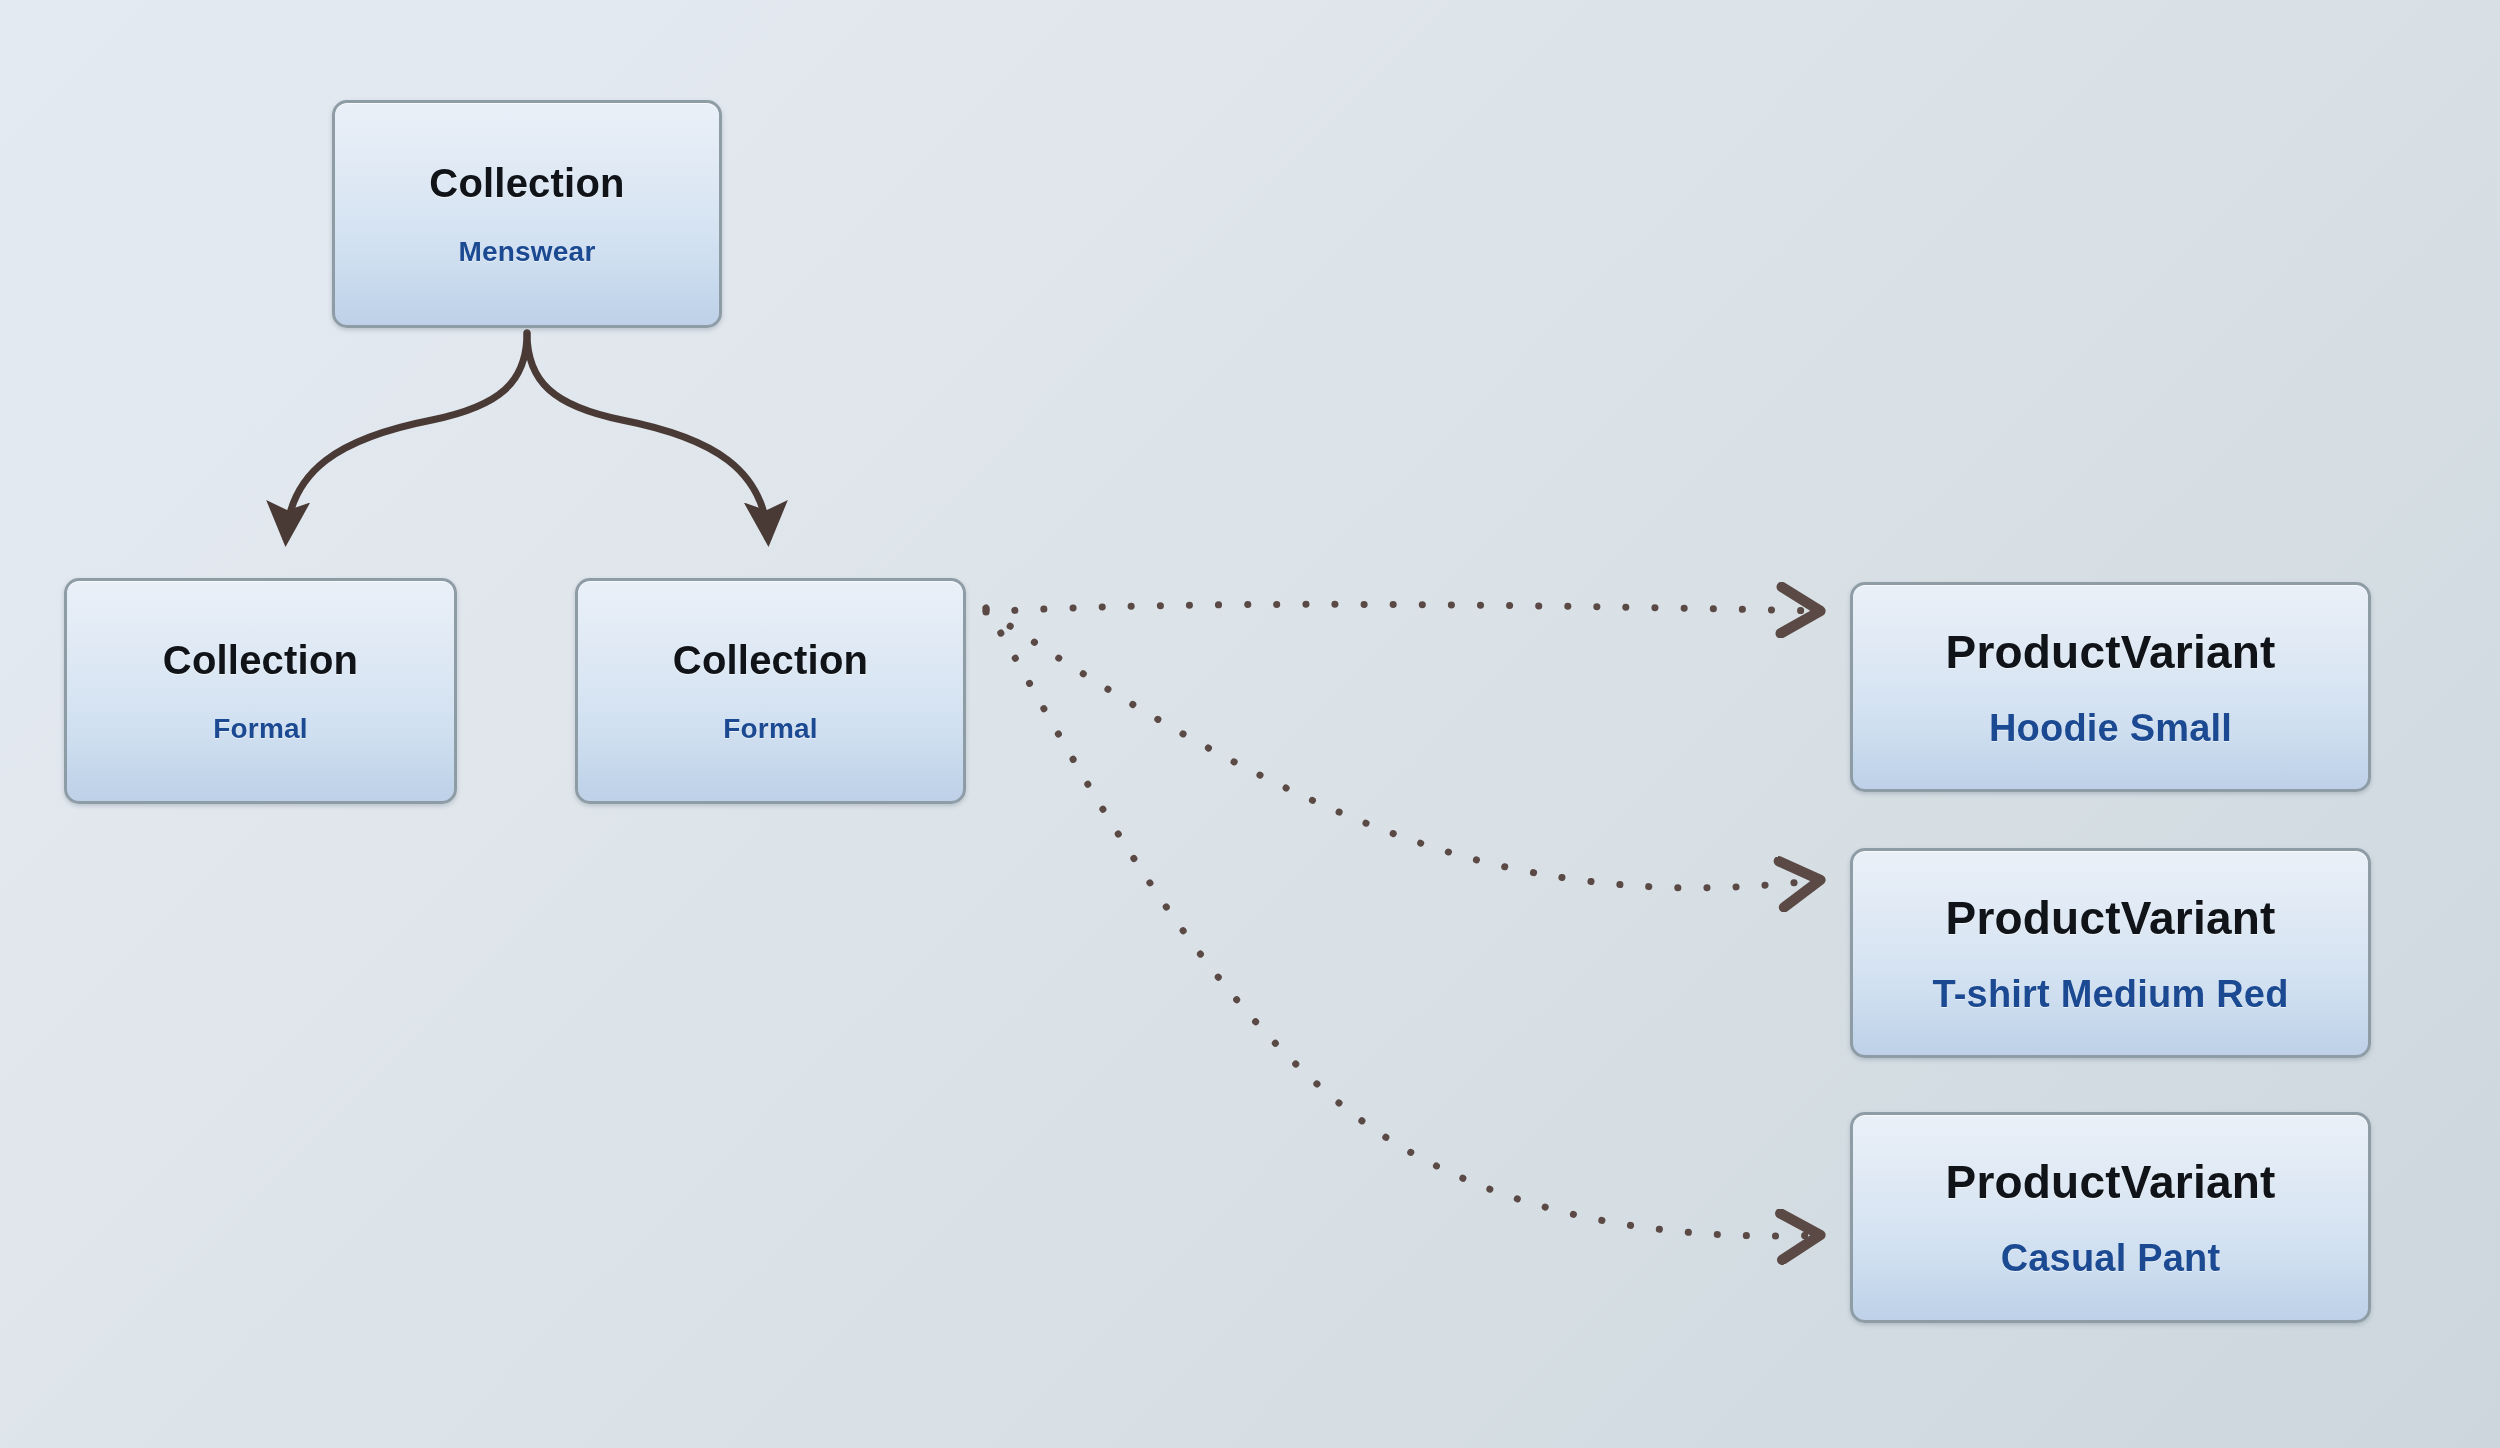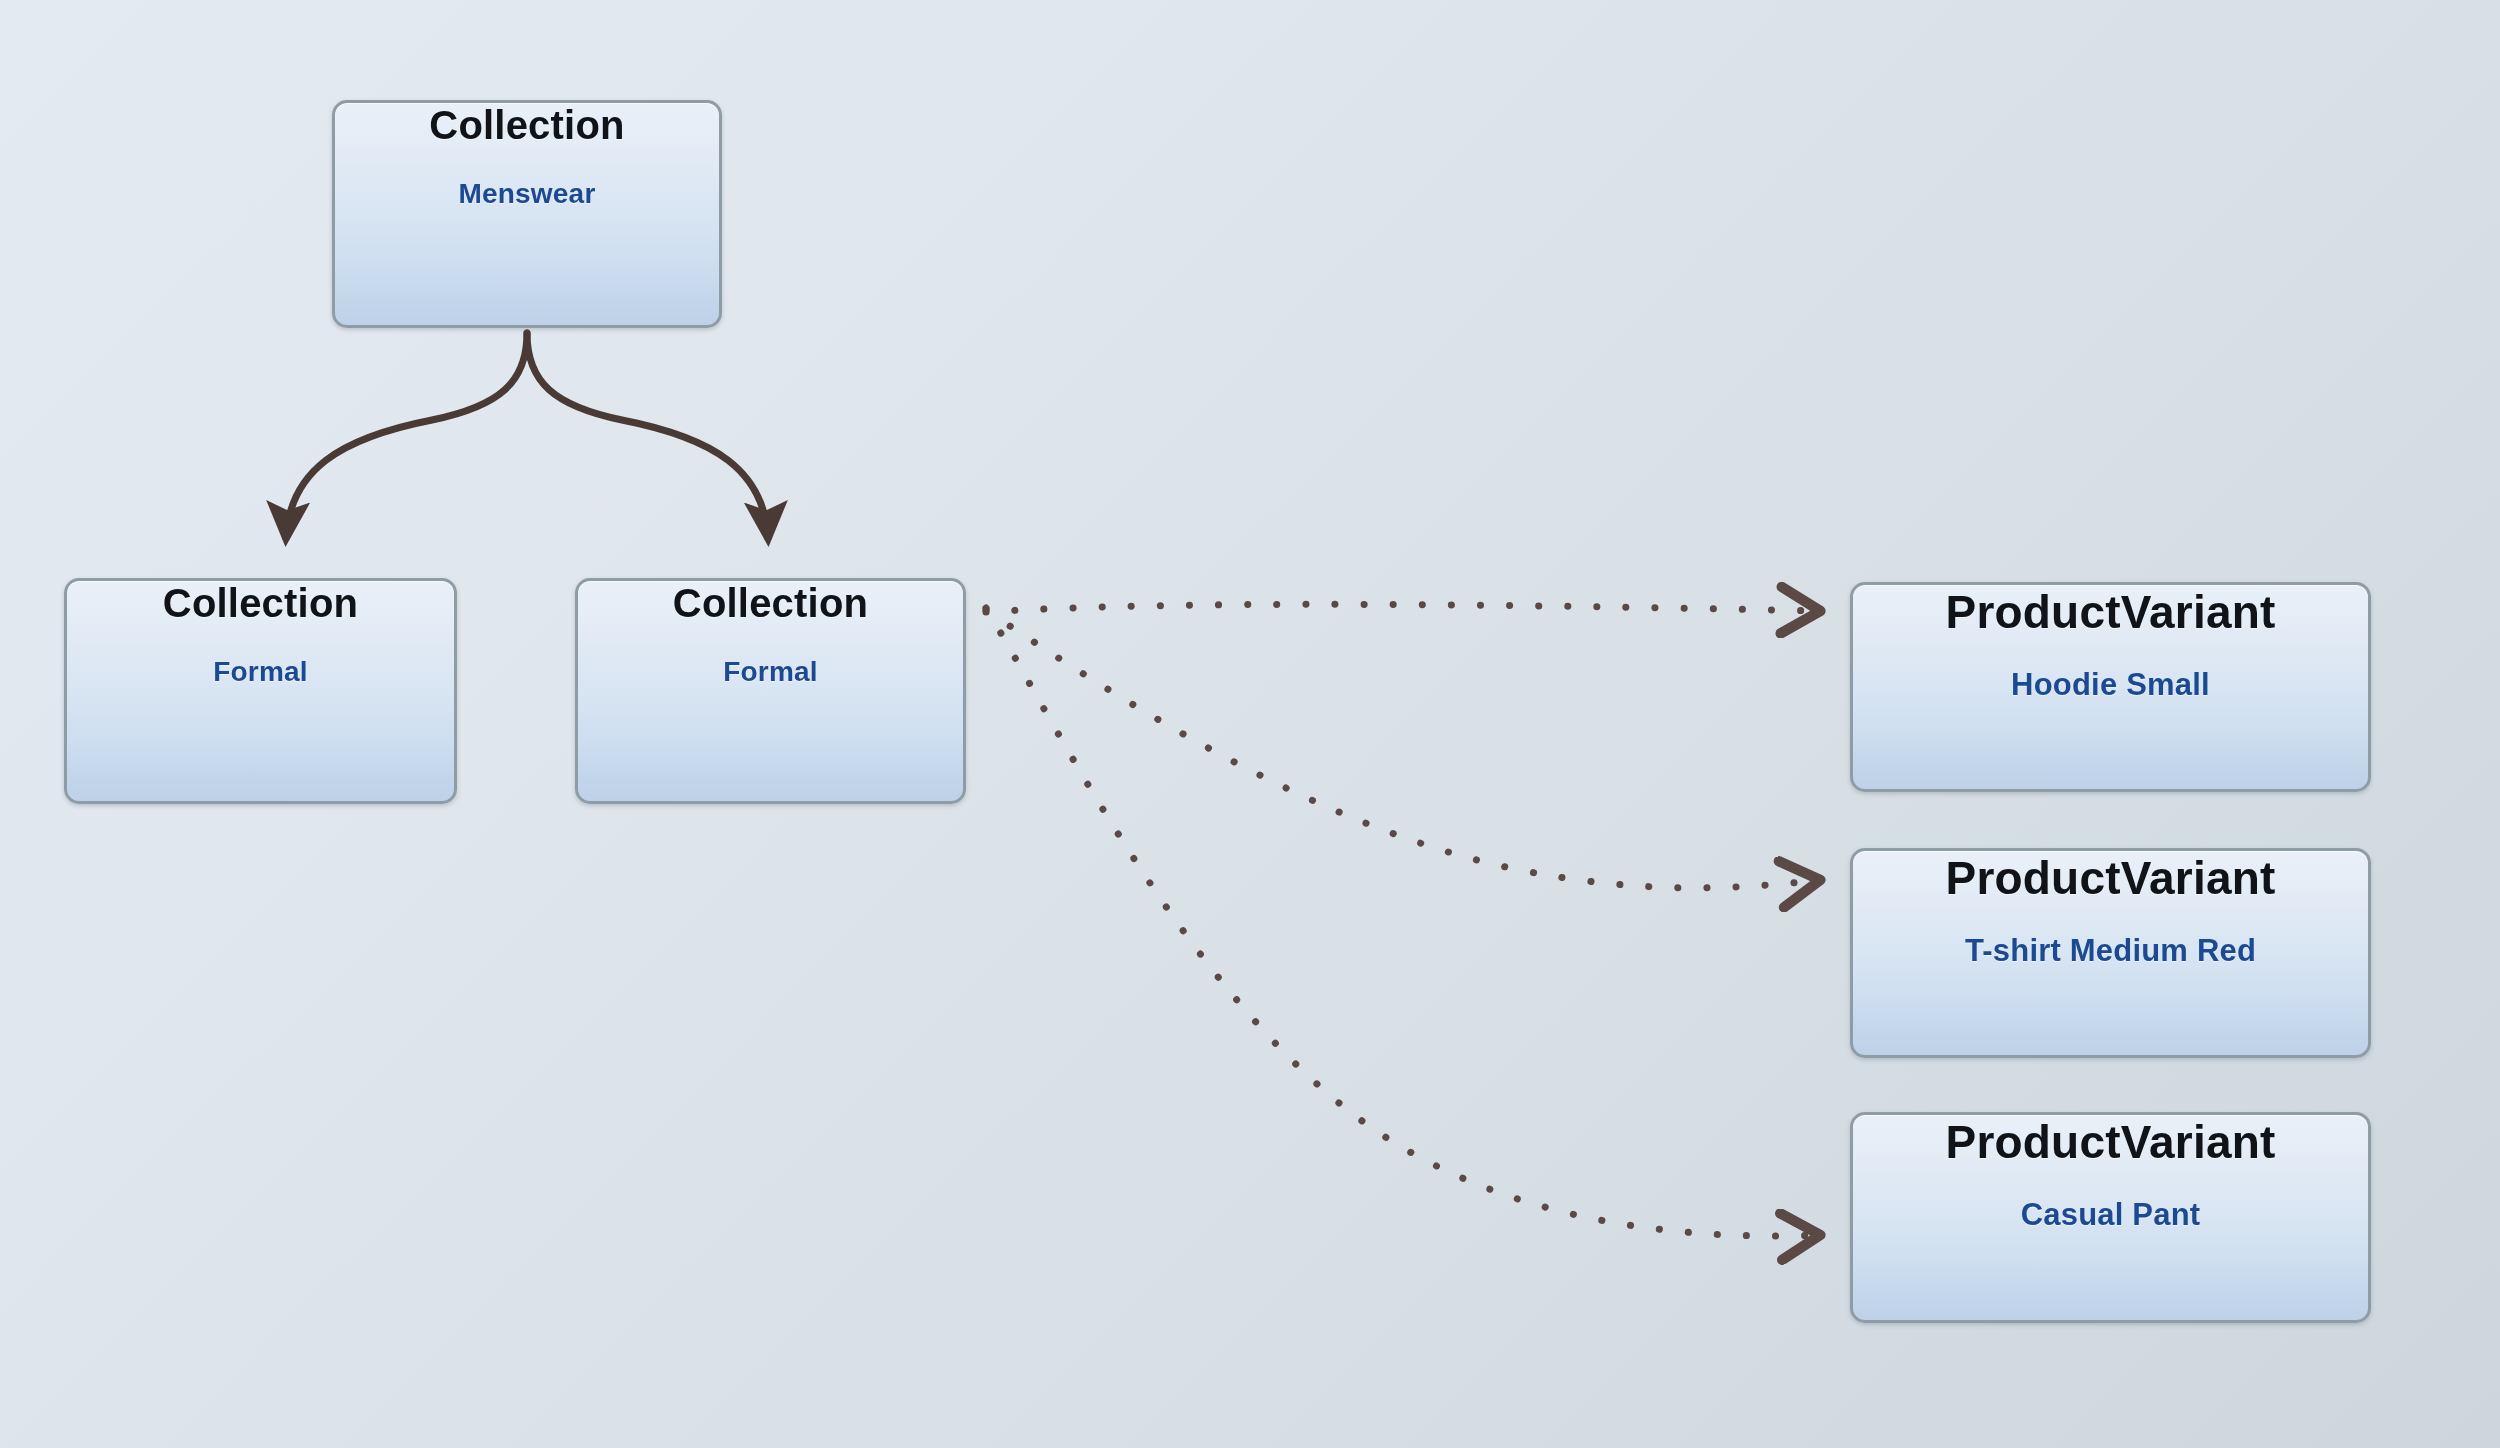--- a/index.html
+++ b/index.html
@@ -44,21 +44,21 @@
         #e4ecf6 18%,
         #dae6f3 45%,
         #cfdff0 70%,
         #c2d5ea 90%,
         #bed1e8 100%);
     box-shadow: 0 2px 4px rgba(95,110,125,0.30),
                 0 1px 0 rgba(255,255,255,0.65) inset;
     display: flex;
     flex-direction: column;
     align-items: center;
-    justify-content: flex-start;
+    justify-content: center;
   }
   .node-type {
     color: #101418;
     font-weight: bold;
     letter-spacing: 0.2px;
     text-shadow: 0 1px 0 rgba(255,255,255,0.55);
     white-space: nowrap;
   }
   .node-value {
     color: #1c4a92;
@@ -67,21 +67,21 @@
     text-shadow: 0 1px 0 rgba(255,255,255,0.55);
     white-space: nowrap;
   }
 
   
   .node.collection .node-type  { font-size: 40px; margin-bottom: 30px; }
   .node.collection .node-value { font-size: 28px; }
 
   
   .node.variant .node-type  { font-size: 46px; margin-bottom: 28px; }
-  .node.variant .node-value { font-size: 31px; }
+  .node.variant .node-value { font-size: 38px; }
 
   
   #node-menswear { left: 332px; top: 100px;  width: 390px; height: 228px; }
   #node-formal   { left: 64px;  top: 578px;  width: 393px; height: 226px; }
   #node-casual   { left: 575px; top: 578px;  width: 391px; height: 226px; }
   #node-hoodie   { left: 1850px; top: 582px;  width: 521px; height: 210px; }
   #node-tshirt   { left: 1850px; top: 848px;  width: 521px; height: 210px; }
   #node-jogger   { left: 1850px; top: 1112px; width: 521px; height: 211px; }
 </style>
 </head>

